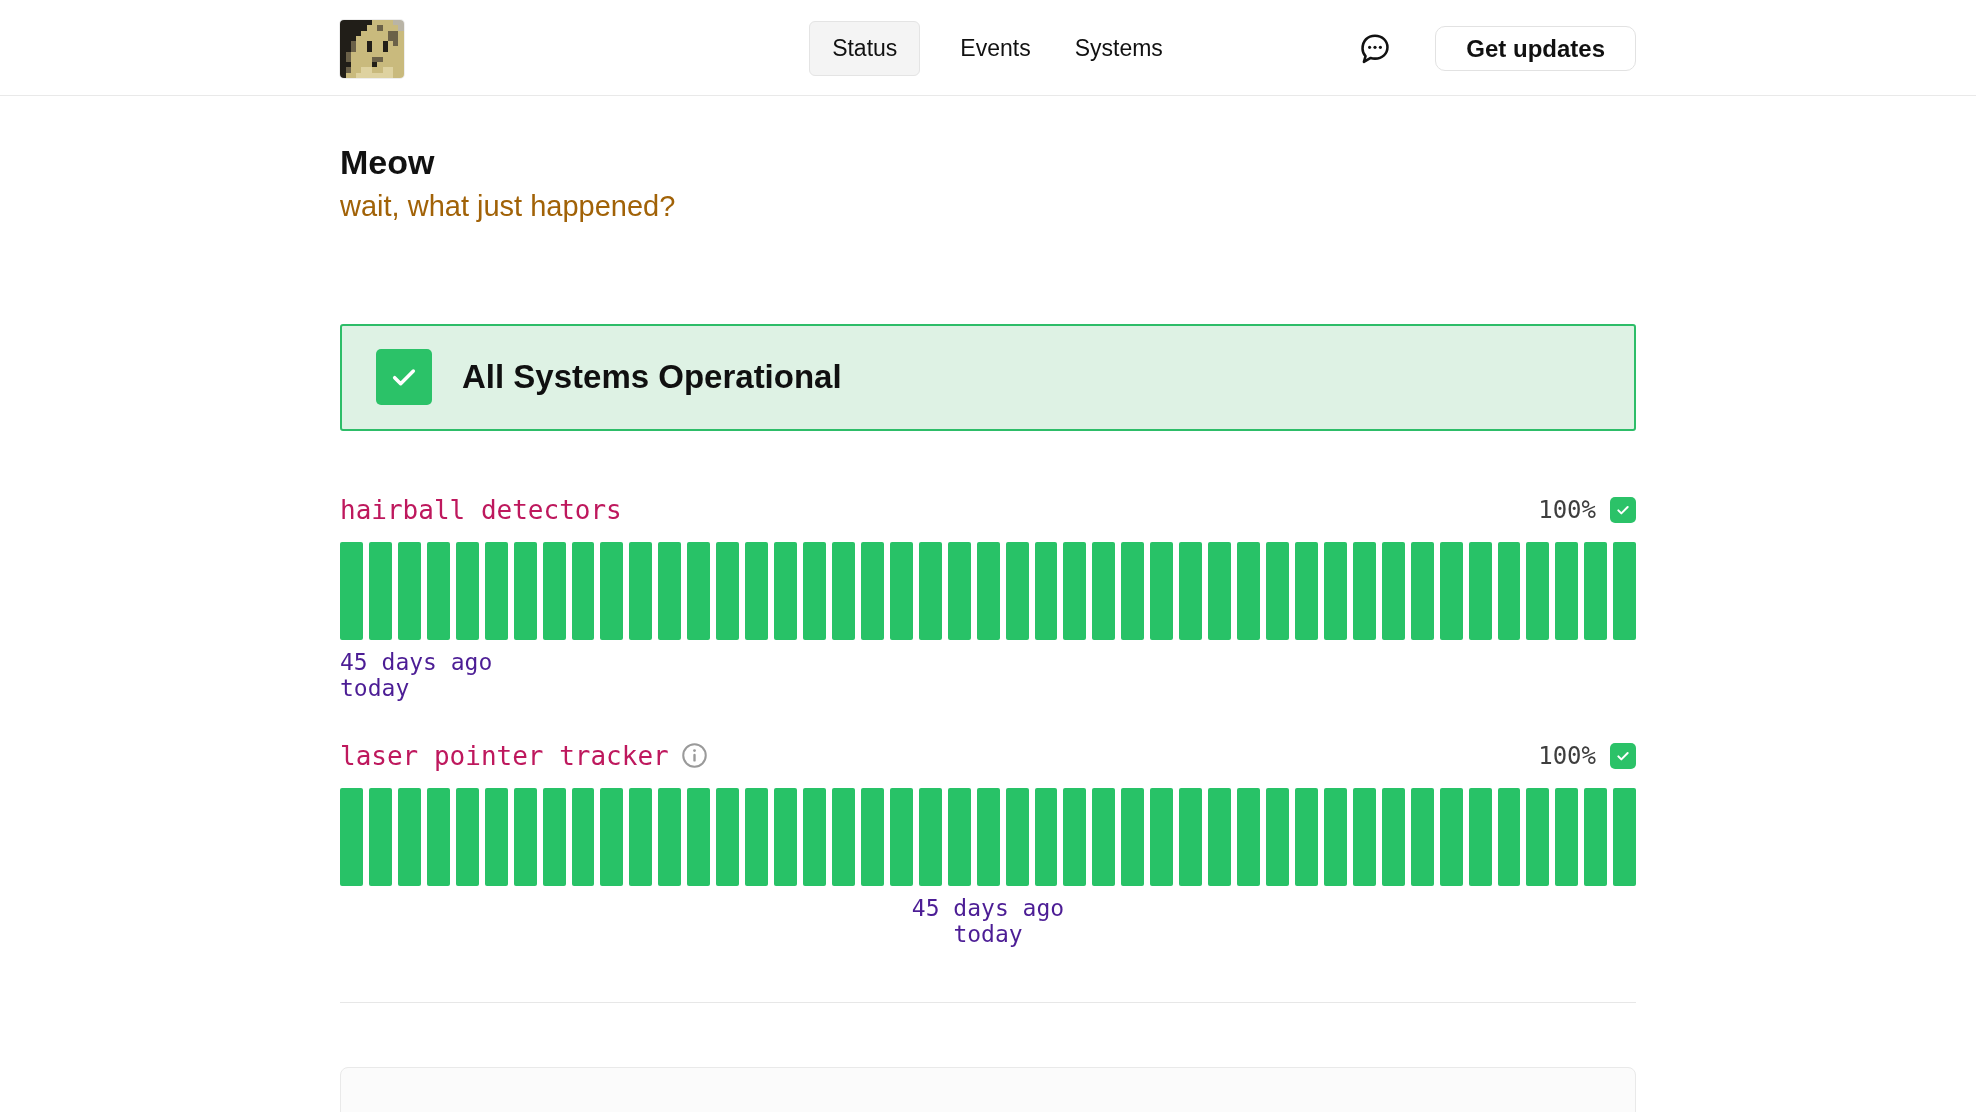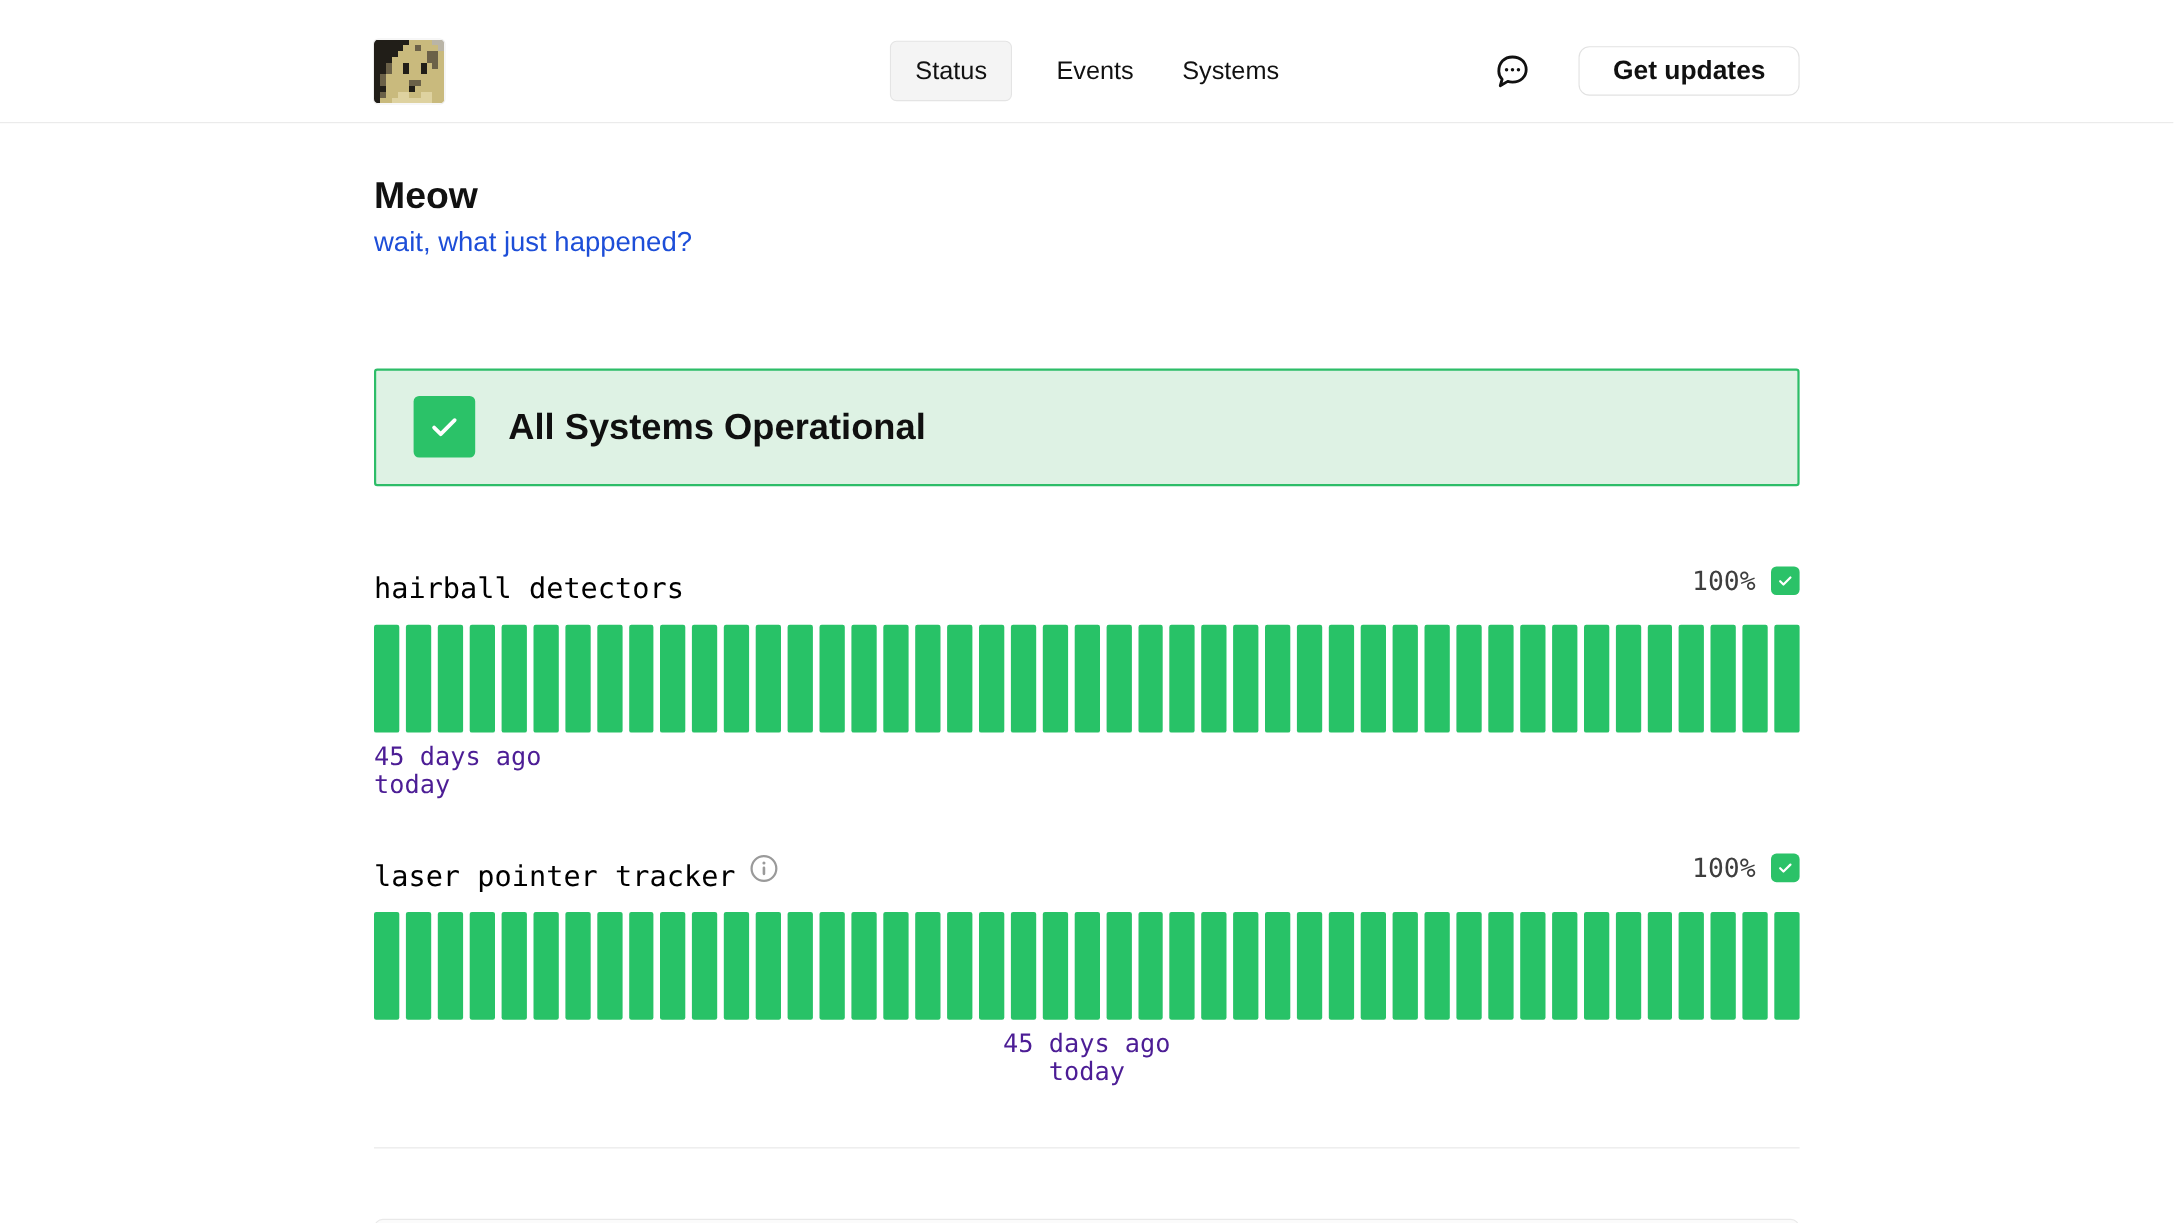--- a/index.html
+++ b/index.html
@@ -10,21 +10,21 @@
   html,body{background:#fff;}
   body{
     width:1976px;height:1112px;overflow:hidden;
     font-family:"Liberation Sans",sans-serif;color:#111;
   }
   .mono{font-family:"DejaVu Sans Mono","Liberation Mono",monospace;}
 
   
   header{height:94px;border-bottom:1px solid var(--line);background:#fff;}
   .header-inner{
-    width:1296px;margin:18px auto;height:100%;
+    width:1296px;margin:2px auto;height:100%;
     display:flex;align-items:center;justify-content:space-between;
   }
   .header-side{flex:1 1 0;display:flex;align-items:center;}
   .header-side.right{justify-content:flex-end;gap:42px;}
   .logo{display:block;width:64px;height:58px;border-radius:4px;overflow:hidden;cursor:pointer;box-shadow:0 0 0 1px #eee;}
   nav{display:flex;align-items:center;gap:36px;}
   .nav-item{
     font-size:23px;color:#111;text-decoration:none;cursor:pointer;
     padding:13px 4px;border-radius:6px;white-space:nowrap;
   }
@@ -34,42 +34,42 @@
   .chat-btn{background:none;border:none;cursor:pointer;display:flex;align-items:center;}
   .get-updates{
     background:#fff;border:1px solid #e2e2e2;border-radius:10px;cursor:pointer;
     font-family:"Liberation Sans",sans-serif;font-size:24px;font-weight:600;color:#111;
     height:45px;padding:0 30px;
   }
 
   
   main{width:1296px;margin:0 auto;}
   h1{font-size:34px;font-weight:700;margin-top:46px;line-height:1.2;}
-  .subtitle{font-size:25px;color:#1d4ed8;margin-top:6px;line-height:1.2;}
+  .subtitle{font-size:29px;color:#a16207;margin-top:6px;line-height:1.2;}
 
   .banner{
     margin-top:100px;height:107px;border:2px solid var(--banner-border);
     background:var(--banner-bg);border-radius:3px;
     display:flex;align-items:center;padding:0 34px;
   }
   .check-lg{
     width:56px;height:56px;border-radius:5px;background:var(--check-green);
     display:flex;align-items:center;justify-content:center;flex:0 0 auto;
   }
   .banner-label{font-size:33px;font-weight:700;margin-left:30px;color:#101010;}
   .banner-time{
     margin-left:auto;font-size:24px;color:#6e6e6e;
     border-bottom:2px dashed #b4c2b8;padding-bottom:5px;cursor:help;
   }
 
   .monitor{margin-top:0;}
   .monitor.first{margin-top:64px;}
   .monitor.second{margin-top:40px;text-align:center;}
   .monitor-head{display:flex;align-items:center;}
-  .monitor-name{font-size:26px;color:#000000;margin-top:15px;}
+  .monitor-name{font-size:26px;color:#be185d;}
   .info-btn{background:none;border:none;cursor:pointer;margin-left:12px;display:flex;align-items:center;}
   .monitor-right{margin-left:auto;display:flex;align-items:center;gap:14px;}
   .uptime{font-size:24px;color:#3e3e3e;}
   .check-sm{
     width:26px;height:26px;border-radius:5px;background:var(--check-green);
     display:flex;align-items:center;justify-content:center;
   }
   .bars{margin-top:17px;height:98px;display:flex;gap:6px;}
   .bar{flex:1 1 0;background:var(--green);border-radius:2px;}
   .bar-range{display:flex;justify-content:space-between;margin-top:9px;font-size:23px;color:#4c1d95;flex-direction:column;}

